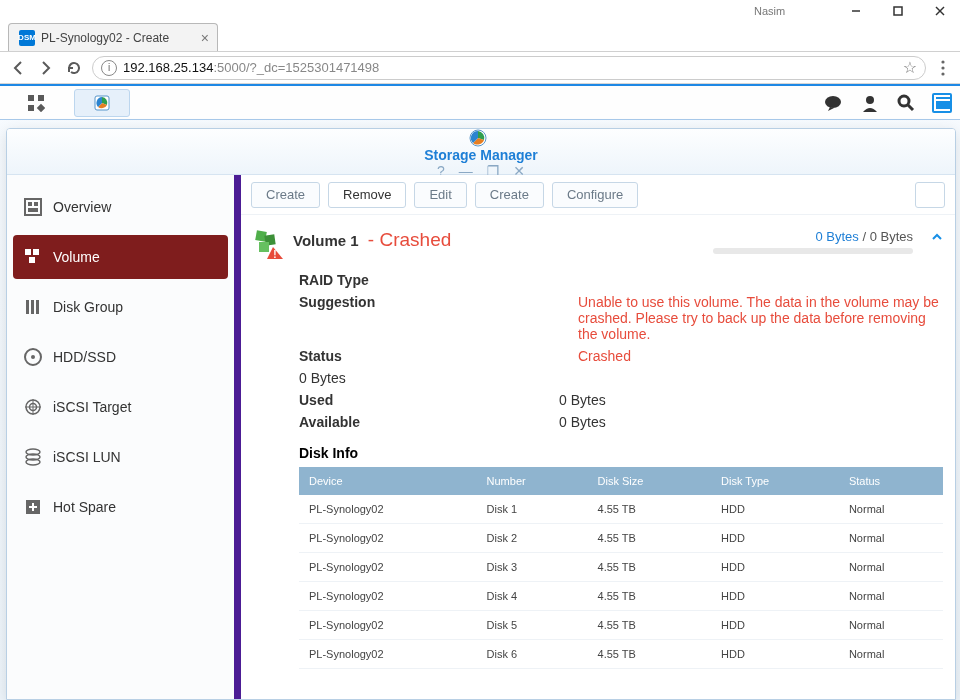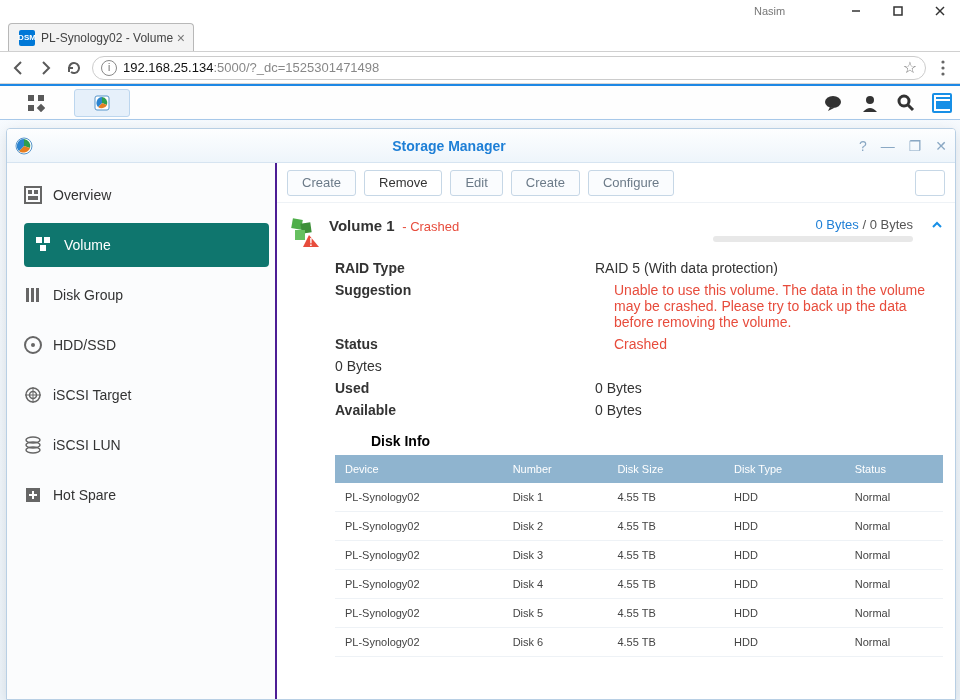--- a/index.html
+++ b/index.html
@@ -3,21 +3,21 @@
 <meta charset="utf-8">
 <style>
   * { box-sizing: border-box; margin: 0; padding: 0; font-family: -apple-system, BlinkMacSystemFont, "Segoe UI", Arial, sans-serif; }
   body { width: 960px; height: 700px; background: #fff; overflow: hidden; position: relative; }
 
   
   .titlebar { height: 22px; background: #fff; display:flex; justify-content:flex-end; align-items:center; padding:0 6px; gap:14px; color:#555; font-size:12px;}
   .titlebar .user { margin-right:auto; margin-left: 748px; font-family: cursive, sans-serif; color:#777; font-size:11px;}
   .winbtn { width:28px; height:18px; display:flex; align-items:center; justify-content:center; color:#333; }
   .tabstrip { height: 30px; background:#fff; display:flex; align-items:flex-end; padding-left:0; border-bottom:1px solid #d0d0d0;}
-  .tab { display:flex; align-items:center; gap:6px; height:28px; padding:0 10px; border:1px solid #b8b8b8; border-bottom:none; border-radius:4px 4px 0 0; background:#f3f3f3; font-size:12px; color:#444; margin-left:8px; width:186px; position:relative;}
+  .tab { display:flex; align-items:center; gap:6px; height:28px; padding:0 10px; border:1px solid #b8b8b8; border-bottom:none; border-radius:4px 4px 0 0; background:#f3f3f3; font-size:12px; color:#444; margin-left:8px; width:210px; position:relative;}
   .tab .favicon { width:16px; height:16px; background:#0078d7; border-radius:2px; display:flex;align-items:center;justify-content:center; color:#fff; font-size:8px; font-weight:bold;}
   .tab .close { position:absolute; right:8px; font-size:14px; color:#777;}
   .addrrow { height:32px; display:flex; align-items:center; gap:8px; padding:0 8px; border-bottom:1px solid #d6d6d6; background:#fff;}
   .navico { width:20px; height:20px; display:flex; align-items:center; justify-content:center; color:#5a5a5a; font-size:16px;}
   .omnibox { flex:1; height:24px; border:1px solid #ccc; border-radius:14px; display:flex; align-items:center; padding:0 8px; font-size:13px; color:#333; background:#fff;}
   .omnibox .info { width:16px;height:16px;border:1px solid #888;border-radius:50%; display:flex;align-items:center;justify-content:center; font-size:10px; color:#666; margin-right:6px;}
   .omnibox .host { color:#111; }
   .omnibox .path { color:#888; }
   .omnibox .star { margin-left:auto; color:#777; font-size:16px;}
   .menuico { width:18px;height:18px; display:flex; align-items:center; justify-content:center; color:#666;}
@@ -26,56 +26,56 @@
   .dsm-area { position:relative; height: calc(700px - 22px - 30px - 32px); background: linear-gradient(#f7fbff,#eef5fb); }
   .dsm-topbar { height:36px; background:#fefefe; border-top:2px solid #1e88e5; border-bottom:1px solid #a8c9ea; display:flex; align-items:center; padding:0 8px; gap:6px;}
   .dsm-tb-left { display:flex; gap:10px; align-items:center;}
   .dsm-icon-box { width:56px; height:28px; display:flex; align-items:center; justify-content:center; border-radius:3px;}
   .dsm-icon-box.active { background:#e6f0fa; border:1px solid #bcd6ee;}
   .dsm-tb-right { margin-left:auto; display:flex; gap:16px; align-items:center; color:#333;}
   .tb-ico { width:20px;height:20px; display:flex;align-items:center;justify-content:center; font-size:18px; color:#333;}
 
   
   .sm-window { position:absolute; left:6px; top:44px; right:4px; bottom:0; background:#fff; border:1px solid #b8cfe4; border-radius:4px 4px 0 0; box-shadow:0 4px 16px rgba(0,0,0,.12); display:flex; flex-direction:column; overflow:hidden;}
-  .sm-titlebar { height:34px; background:linear-gradient(#fdfeff,#eef5fb); border-bottom:1px solid #d6e4f1; display:flex; align-items:center; padding:0 8px;}
+  .sm-titlebar { height:46px; background:linear-gradient(#fdfeff,#eef5fb); border-bottom:1px solid #d6e4f1; display:flex; align-items:center; padding:0 8px;flex-direction:column;}
   .sm-titlebar .sm-logo { width:18px;height:18px; margin-right:6px; position:relative;}
   .sm-title { flex:1; text-align:center; color:#1e7fd6; font-weight:bold; font-size:14px;}
   .sm-winctl { display:flex; gap:14px; color:#8aa8c4; font-size:14px;}
   .sm-winctl span { cursor:default;}
 
   .sm-body { flex:1; display:flex; overflow:hidden;}
-  .sm-sidebar { width:270px; background:#fbfcfd; border-right:2px solid #4c1d95; padding:10px 6px; overflow:auto;}
+  .sm-sidebar { width:234px; background:#fbfcfd; border-right:7px solid #4c1d95; padding:10px 6px; overflow:auto;}
   .side-item { display:flex; align-items:center; gap:10px; height:44px; padding:0 10px; border-radius:4px; color:#333; font-size:14px; margin-bottom:6px;}
-  .side-item.active { background:#0f766e; color:#fff;margin-left:11px;}
+  .side-item.active { background:#7f1d1d; color:#fff;}
   .side-ico { width:20px; height:20px; display:flex;align-items:center;justify-content:center; color:inherit;}
 
   .sm-main { flex:1; display:flex; flex-direction:column; background:#fff; overflow:hidden;}
   .sm-toolbar { height:40px; display:flex; align-items:center; gap:8px; padding:0 10px; border-bottom:1px solid #eef2f6;}
   .btn { height:26px; padding:12px 14px; border:1px solid #c6d7e6; border-radius:3px; background:#fafcfe; color:#6b7a88; font-size:13px; display:flex; align-items:center;}
   .btn.enabled { color:#333; background:#fff;}
   .sortbtn { margin-left:auto; width:30px; display:flex;align-items:center;justify-content:center;}
 
   .sm-content { flex:1; overflow:auto; padding:10px 12px 0 12px;}
   .vol-header { display:flex; align-items:flex-start; gap:10px; padding:4px 0 10px 0;}
   .vol-ico { width:30px;height:30px; position:relative;}
   .vol-title-row { flex:1;}
   .vol-title { font-size:15px; font-weight:bold; color:#333; display:inline;}
-  .vol-crash { color:#e74c3c; font-size:13px; margin-left:4px;}
+  .vol-crash { color:#e74c3c; font-size:19px; margin-left:4px;}
   .vol-right { text-align:right; font-size:13px; color:#555;}
   .vol-bytes { color:#1e7fd6;}
   .vol-bar { width:200px; height:6px; background:#e8e8e8; border-radius:3px; margin-top:4px;}
   .chev { color:#178fe6; font-size:14px; margin-left:8px; margin-top:2px;}
 
   .props { padding-left:46px; font-size:14px;}
   .prow { display:flex; padding:3px 0;}
   .plabel { width:260px; font-weight:bold; color:#333;}
   .pval { flex:1; color:#333;}
   .red { color:#e74c3c;margin-left:19px;}
   
-  .diskinfo-h { font-weight:bold; padding:12px 0 6px 0;margin-left:36px;}
+  .diskinfo-h { font-weight:bold; padding:12px 0 6px 0;}
   table.disk { width:100%; border-collapse:collapse; font-size:11px;}
   table.disk th { background:#8fb4cf; color:#fff; text-align:left; padding:8px 10px; font-weight:normal;}
   table.disk td { padding:8px 10px; border-bottom:1px solid #eef2f6; color:#444;}
   .green { color:#2e9e4f;}
 
   
   svg { display:block; }
 </style>
 </head>
 <body>
@@ -96,21 +96,21 @@
     <svg width="10" height="10">
         <line x1="1" y1="1" x2="9" y2="9" stroke="#333" stroke-width="1.5"></line>
         <line x1="9" y1="1" x2="1" y2="9" stroke="#333" stroke-width="1.5"></line>
       </svg>
   </span>
 </div>
 
 <div class="tabstrip">
   <div class="tab">
     <span class="favicon">DSM</span>
-    <span style="overflow:hidden;white-space:nowrap;text-overflow:ellipsis;flex:1;">PL-Synology02 - Volume</span>
+    <span style="overflow:hidden;white-space:nowrap;text-overflow:ellipsis;flex:1;">PL-Synology02 - Create</span>
     <span class="close">×</span>
   </div>
 </div>
 
 <div class="addrrow">
   <span class="navico">
     <svg width="16" height="16">
         <path d="M11 2 L5 8 L11 14" fill="none" stroke="#5a5a5a" stroke-width="2"></path>
       </svg>
   </span>
@@ -321,21 +321,20 @@
             <span class="chev">
               <svg width="12" height="12">
                   <path d="M2 8 L6 4 L10 8" fill="none" stroke="#178fe6" stroke-width="2"></path>
                 </svg>
             </span>
           </div>
 
           <div class="props">
             <div class="prow">
                 <div class="plabel">RAID Type</div>
-                <div class="pval">RAID 5 (With data protection)</div>
               </div>
             <div class="prow">
                 <div class="plabel">Suggestion</div>
                 <div class="pval red">Unable to use this volume. The data in the volume may be crashed. Please try to back up the data before removing the volume.</div>
               </div>
             <div class="prow">
                 <div class="plabel">Status</div>
                 <div class="pval red">Crashed</div>
               </div>
             <div class="prow">

